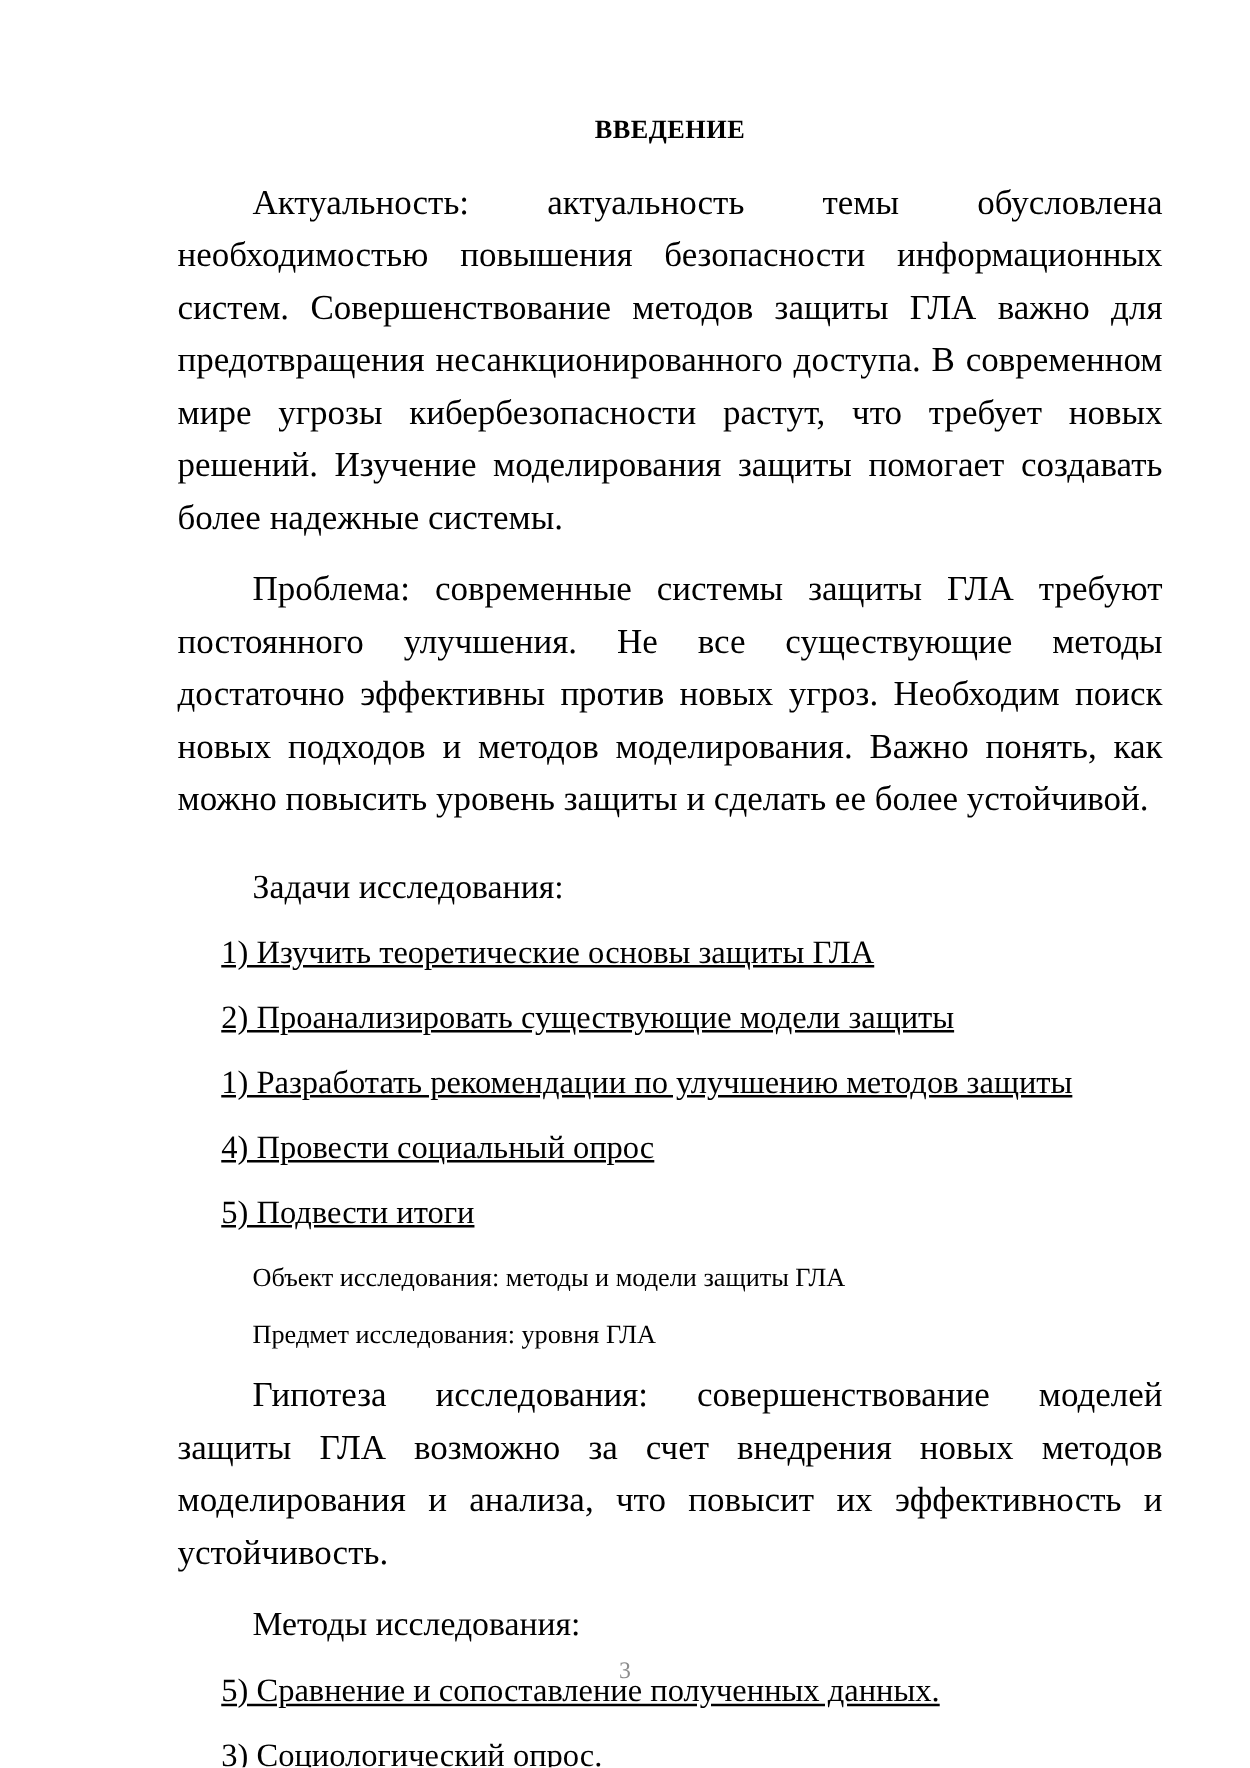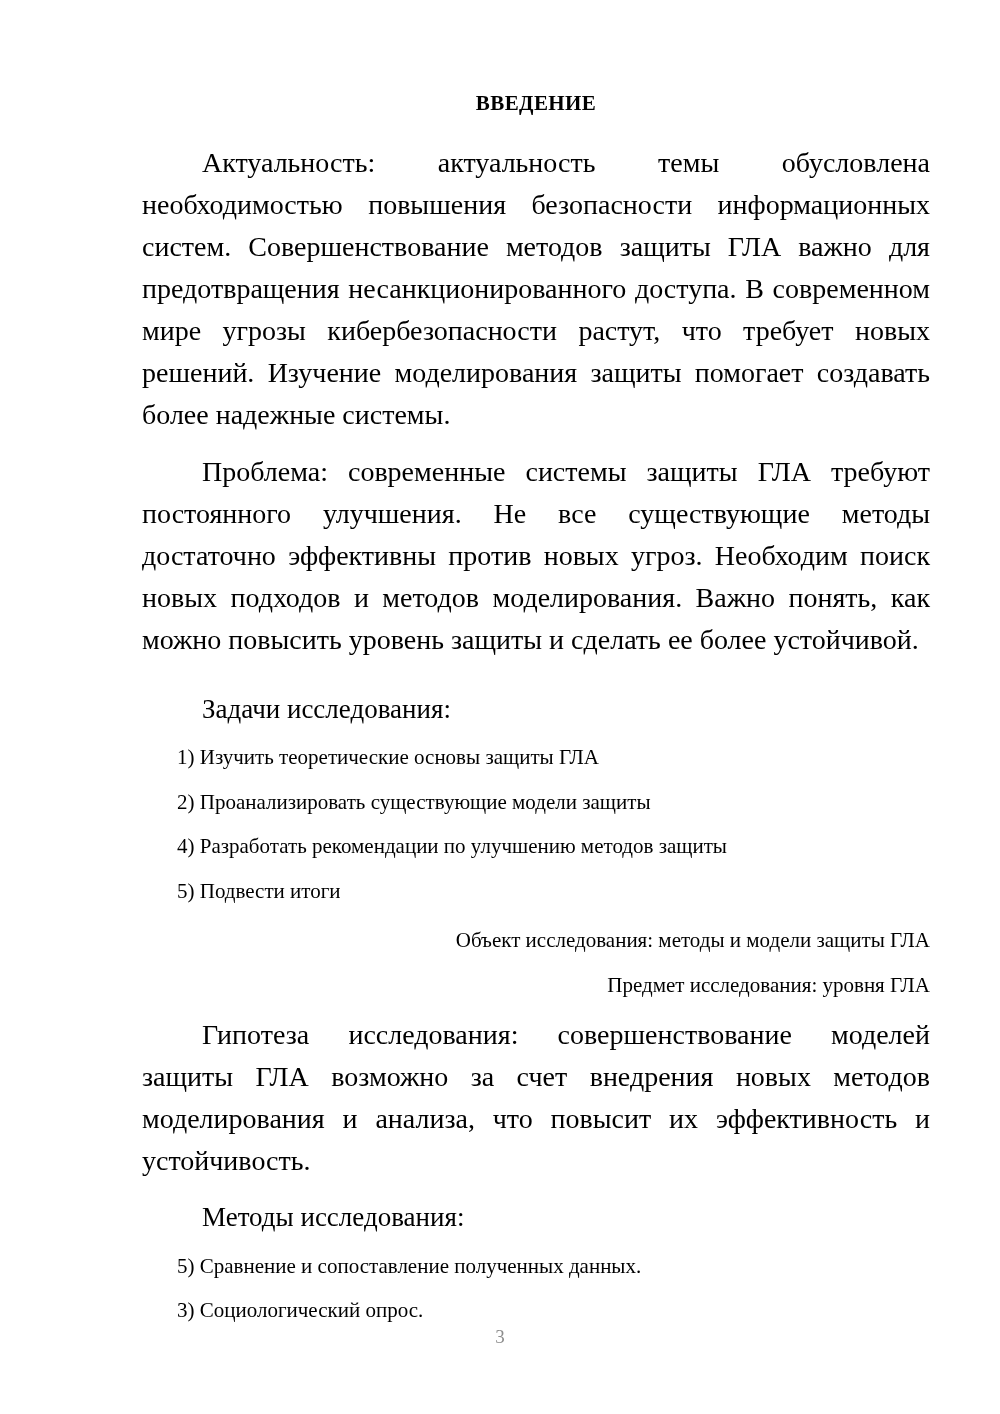--- a/index.html
+++ b/index.html
@@ -57,34 +57,35 @@
     text-align: left;
     text-indent: 60px;
     margin: 0;
   }
   .list {
     list-style: none;
     margin: 0;
     padding: 0;
   }
   .list-item {
-    font-size: 21px;
+    font-size: 26px;
     line-height: 1.5;
     text-align: left;
     margin: 0 0 13px 0;
     padding-left: 35px;
     text-indent: 0;
+    text-decoration: underline;
   }
   .list-item:last-child {
     margin-bottom: 0;
   }
   .meta-line {
     font-size: 21px;
     line-height: 1.5;
-    text-align: right;
+    text-align: left;
     text-indent: 60px;
     margin: 0 0 13px 0;
   }
   .block-gap-sm { height: 13px; }
   .block-gap-md { height: 18px; }
   .page-number {
     position: absolute;
     left: 0;
     top: 1327px;
     width: 1000px;
@@ -114,21 +115,22 @@
 
     <div class="block-gap-sm"></div>
 
     <p class="sub-head">Задачи исследования:</p>
 
     <div class="block-gap-sm"></div>
 
     <ul class="list">
       <li class="list-item">1) Изучить теоретические основы защиты ГЛА</li>
       <li class="list-item">2) Проанализировать существующие модели защиты</li>
-      <li class="list-item">4) Разработать рекомендации по улучшению методов защиты</li>
+      <li class="list-item">1) Разработать рекомендации по улучшению методов защиты</li>
+      <li class="list-item">4) Провести социальный опрос</li>
       <li class="list-item">5) Подвести итоги</li>
     </ul>
 
     <div class="block-gap-md"></div>
 
     <p class="meta-line">Объект исследования: методы и модели защиты ГЛА</p>
 
     <p class="meta-line">Предмет исследования: уровня ГЛА</p>
 
     <p class="para">Гипотеза исследования: совершенствование моделей защиты ГЛА возможно за счет внедрения новых методов моделирования и анализа, что повысит их эффективность и устойчивость.</p>

